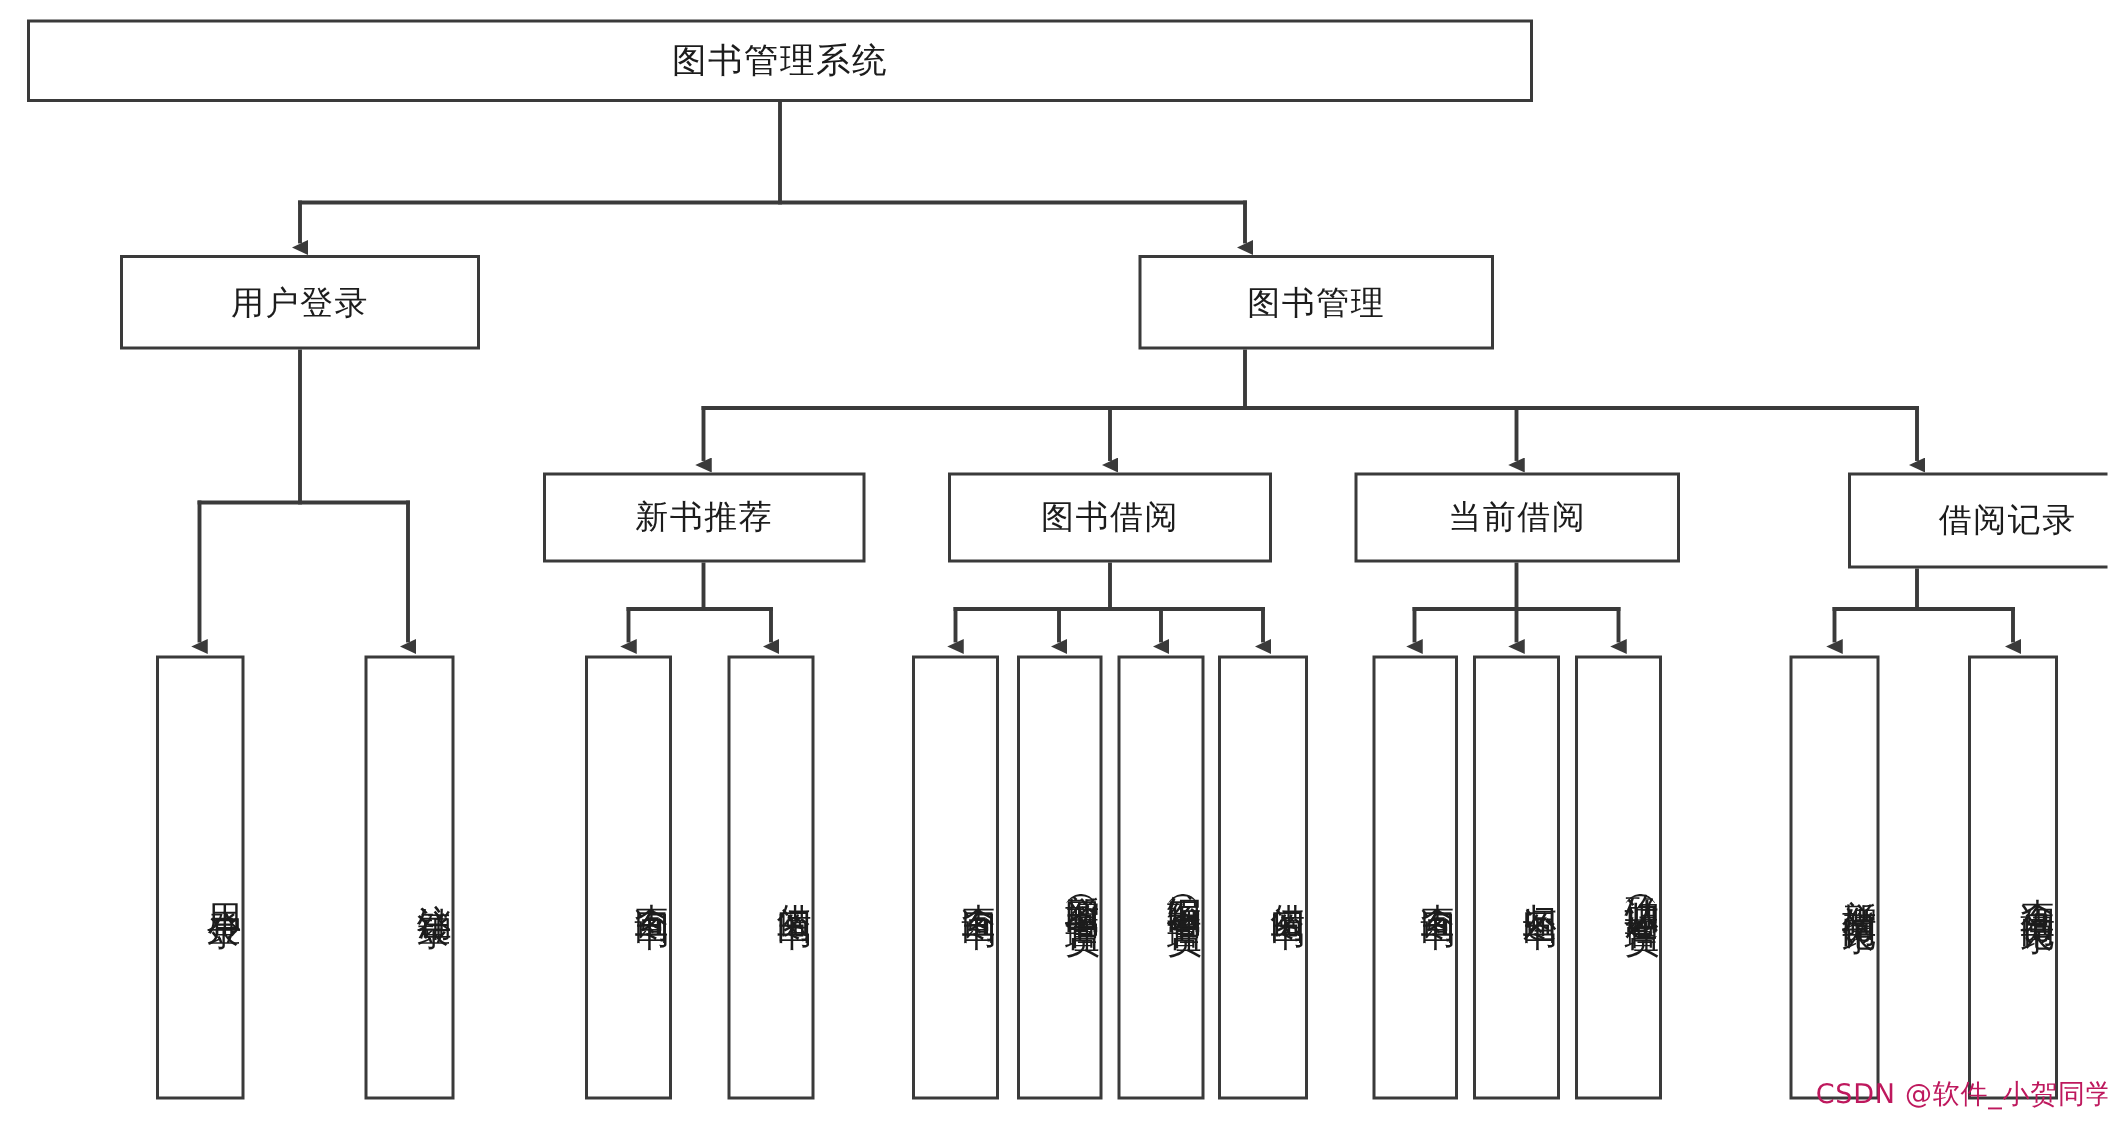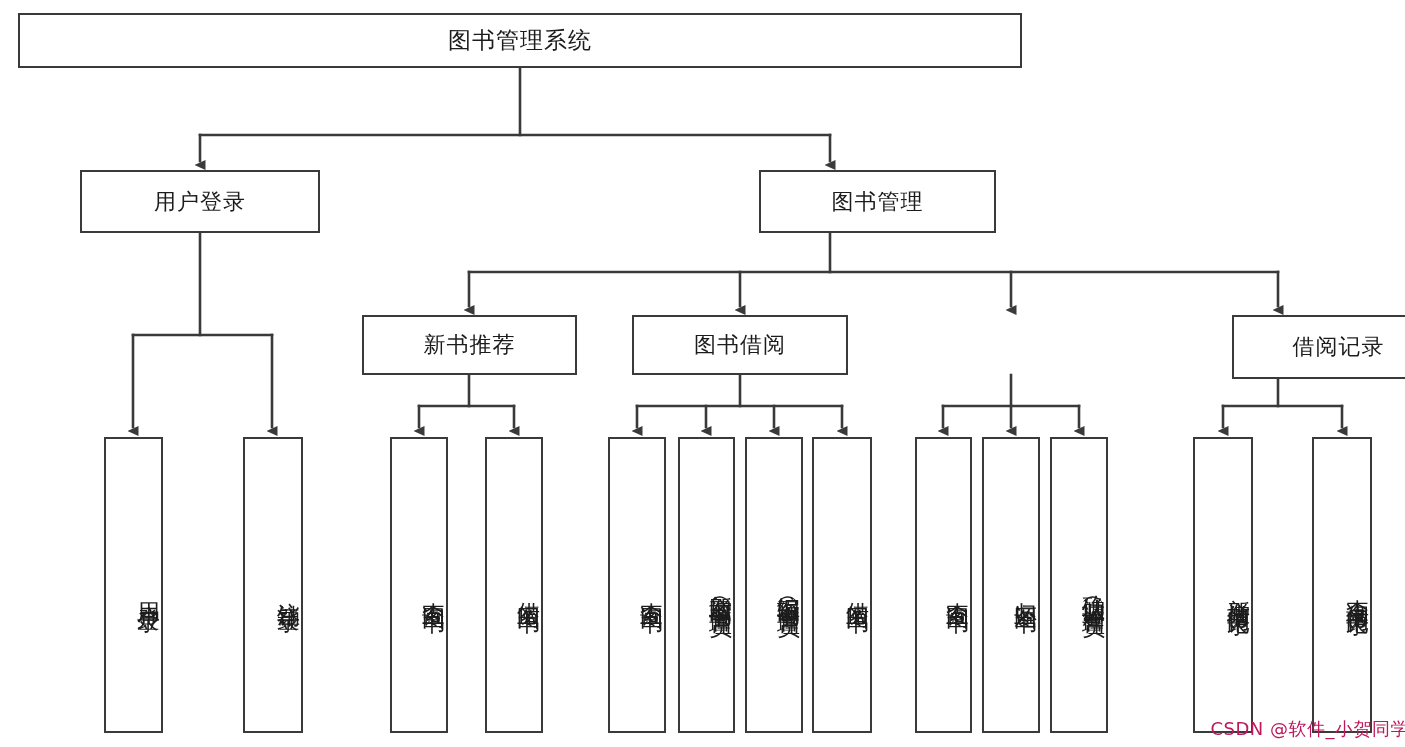--- a/index.html
+++ b/index.html
@@ -101,20 +101,21 @@
     </g>
   </svg>
 
   <div class="node h root" style="left:18px;top:13px;width:1004px;height:55px;">图书管理系统</div>
 
   <div class="node h" style="left:80px;top:170px;width:240px;height:63px;">用户登录</div>
   <div class="node h" style="left:711px;top:170px;width:237px;height:63px;margin-left:48px;">图书管理</div>
 
   <div class="node h" style="left:362px;top:315px;width:215px;height:60px;">新书推荐</div>
   <div class="node h" style="left:632px;top:315px;width:216px;height:60px;">图书借阅</div>
+  <div class="node h" style="left:903px;top:315px;width:217px;height:60px;">当前借阅</div>
   <div class="node h" style="left:1232px;top:315px;width:213px;height:64px;">借阅记录</div>
 
   <div class="node v" style="left:104px;top:437px;width:59px;height:296px;">
     <span class="vtext">用户登录</span>
   </div>
   <div class="node v" style="left:243px;top:437px;width:60px;height:296px;">
     <span class="vtext">注销登录</span>
   </div>
 
   <div class="node v" style="left:390px;top:437px;width:58px;height:296px;">

